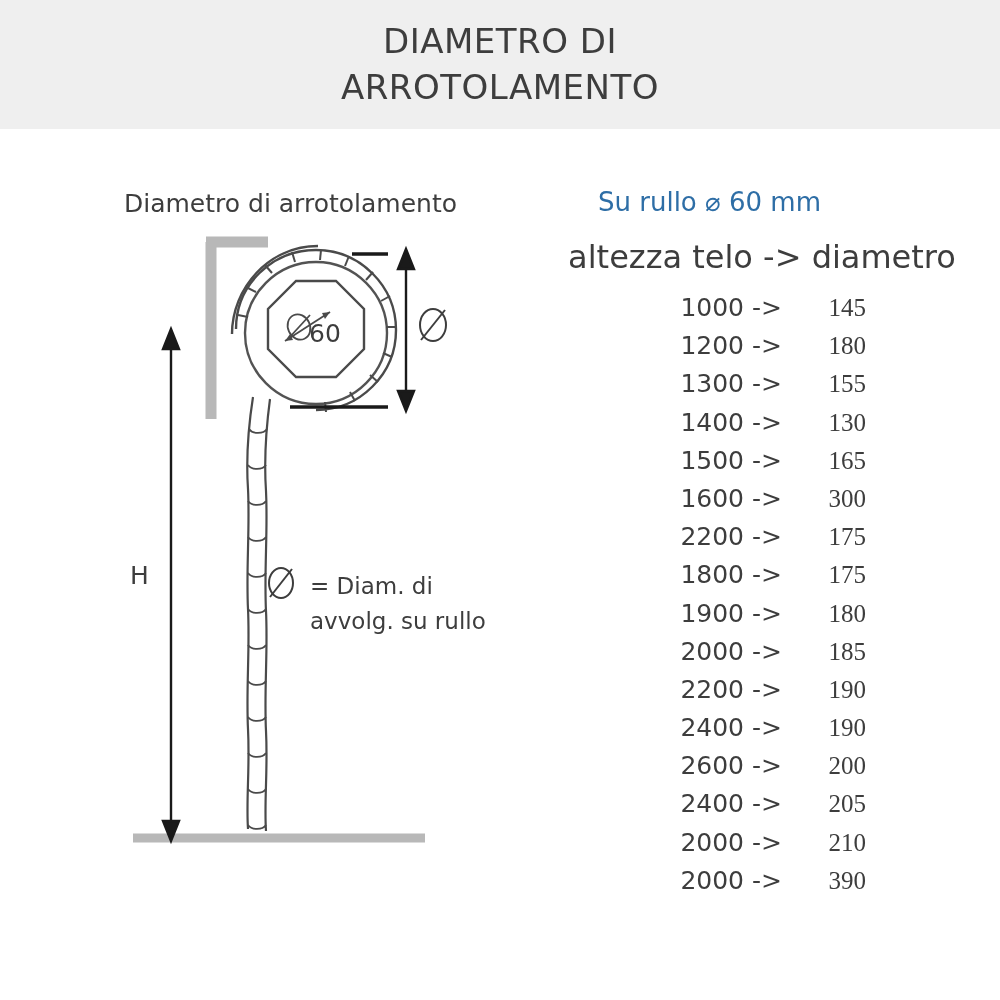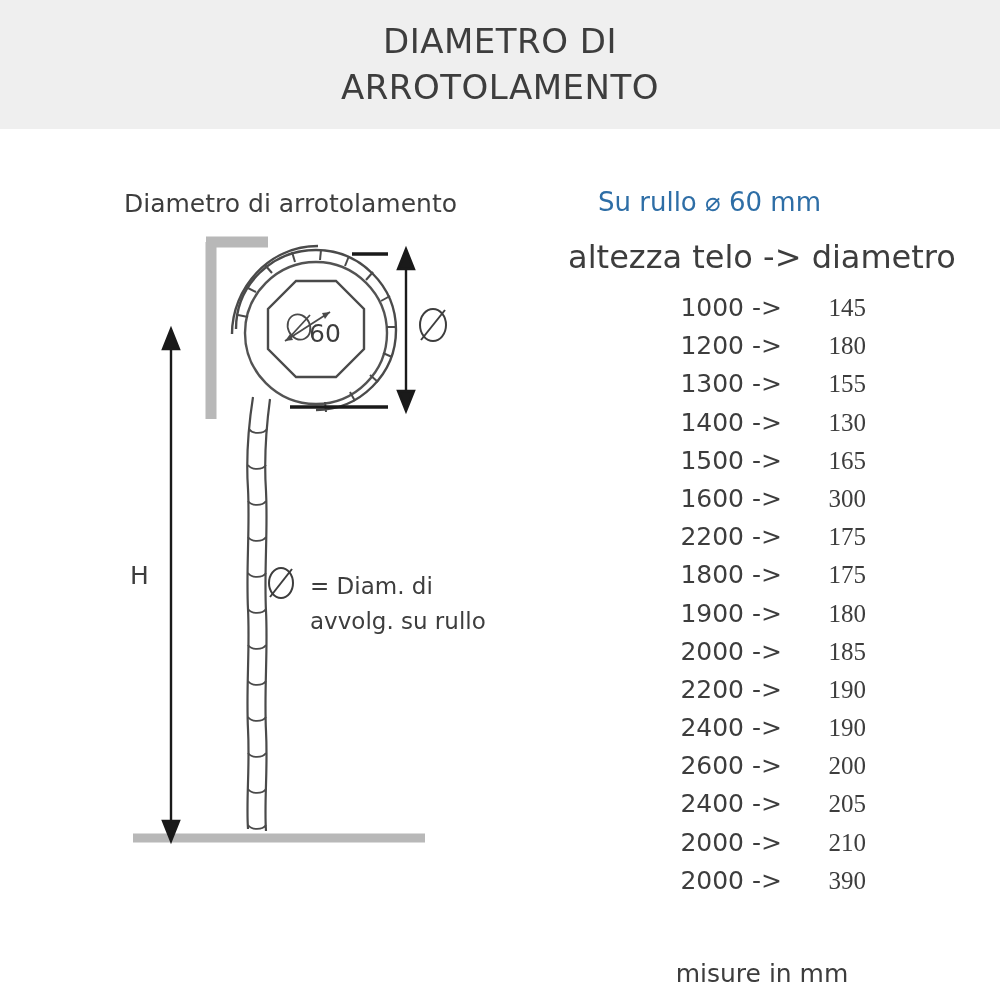--- a/index.html
+++ b/index.html
@@ -337,16 +337,15 @@
         <span class="arrow">-&gt;</span>
         <span class="d">210</span>
       </div>
       <div class="row">
         <span class="h">2000</span>
         <span class="arrow">-&gt;</span>
         <span class="d">390</span>
       </div>
     </div>
 
-    <div class="units">misure in mm</div>
   </div>
 
 </div>
 
 </body></html>

